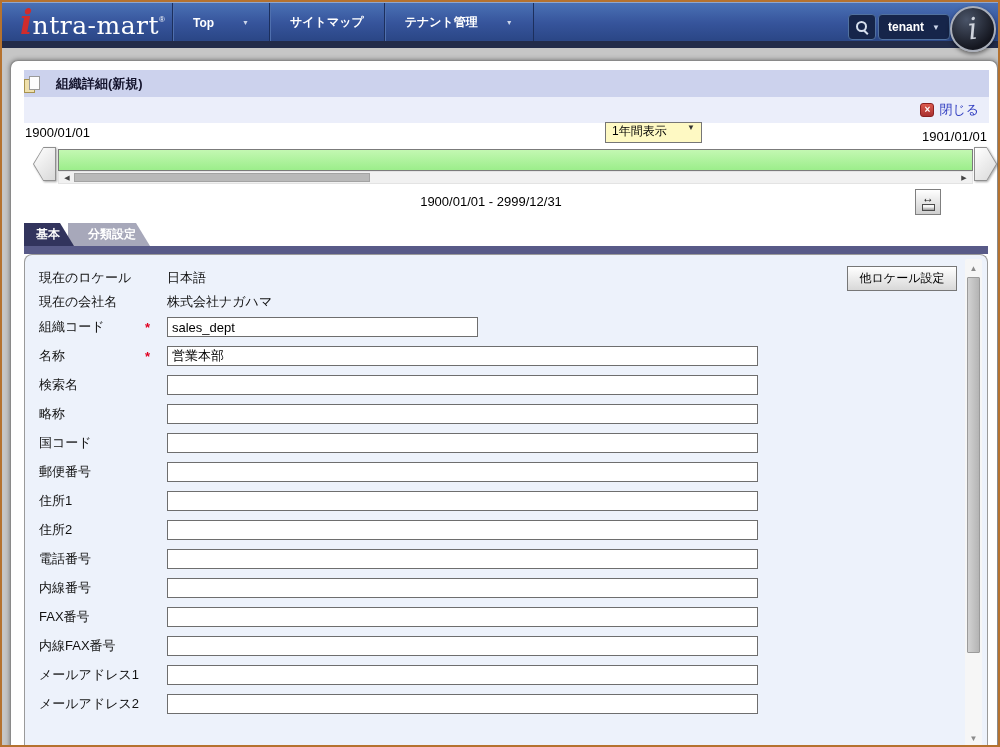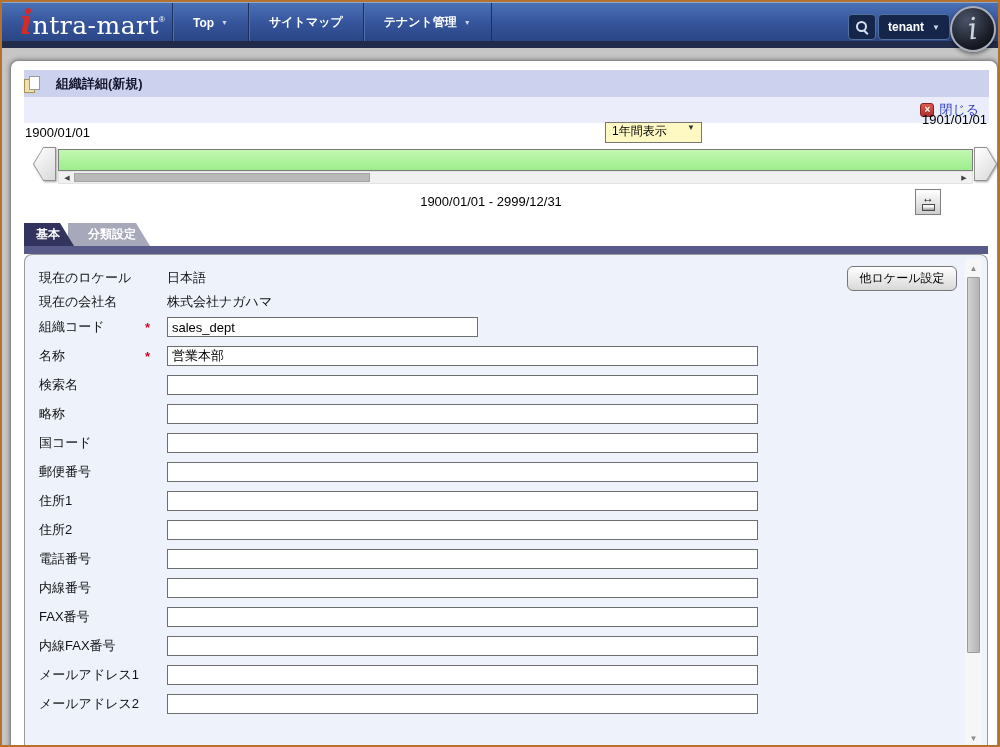--- a/index.html
+++ b/index.html
@@ -18,21 +18,21 @@
   }
   .nav::after { content:''; position:absolute; left:0; bottom:0; width:100%; height:7px; background:#222b49; }
   .logo { position:absolute; left:18px; top:2px; height:38px; display:flex; align-items:baseline; cursor:pointer; }
   .logo .li { font-family:"DejaVu Serif","Liberation Serif",serif; font-style:italic; font-weight:bold; color:#d02c2c; font-size:33px; line-height:36px; }
   .logo .lrest { font-family:"DejaVu Serif","Liberation Serif",serif; color:#ffffff; font-size:25px; letter-spacing:0.5px; }
   .logo .lreg { color:#ffffff; font-size:8px; vertical-align:super; position:relative; top:-12px; }
   .menus { position:absolute; left:170px; top:0; height:39px; display:flex; }
   .menu-item {
     height:39px; display:flex; align-items:center; padding:0 20px;
     color:#ffffff; font-size:12px; font-weight:bold; cursor:pointer;
-    border-left:1px solid #1c2f5d; box-shadow:inset 1px 0 0 #4f6fae;
+    border-left:1px solid #1c2f5d; box-shadow:inset 1px 0 0 #4f6fae;gap:21px;
   }
   .menu-item:last-child { border-right:1px solid #1c2f5d; }
   .menu-caret { font-size:7px; color:#ccd6ea; margin-left:7px; }
   .nav-search {
     position:absolute; right:122px; top:11px; width:28px; height:26px;
     background:#16254a; border:1px solid #51719f; border-radius:4px;
     display:flex; align-items:center; justify-content:center; cursor:pointer;
   }
   .mag { position:relative; width:14px; height:14px; }
   .mag::before { content:''; position:absolute; left:1px; top:1px; width:7px; height:7px; border:2px solid #d7e0ee; border-radius:50%; }
@@ -71,21 +71,21 @@
   }
   .close-link { display:flex; align-items:center; gap:5px; cursor:pointer; }
   .close-x {
     width:14px; height:14px; border:1px solid #8b2020; border-radius:3px;
     background:linear-gradient(#dd5a4e,#a83030); color:#fff; font-size:10px; font-weight:bold;
     display:flex; align-items:center; justify-content:center; line-height:1;
   }
   .close-text { color:#2f3cc0; font-size:13px; }
   
   .date-left  { position:absolute; left:14px;  top:64px; font-size:13px; color:#000; }
-  .date-right { position:absolute; right:10px; top:51px; font-size:13px; color:#000; }
+  .date-right { position:absolute; right:10px; top:68px; font-size:13px; color:#000; }
   .range-select {
     position:absolute; left:594px; top:61px; width:97px; height:21px;
     background:#fef9c3; border:1px solid #767676; display:flex; align-items:flex-start;
     font-size:12px; padding-left:6px; cursor:pointer;
   }
   .range-select .sel-caret { margin-left:auto; margin-right:6px; font-size:8px; color:#333; }
   .tl-arrow { position:absolute; top:86px; width:23px; height:34px; cursor:pointer; filter:drop-shadow(1px 1px 1px rgba(0,0,0,.35)); }
   .tl-arrow .outer { width:100%; height:100%; background:#8f8f8f; }
   .tl-arrow .inner { position:absolute; left:1px; top:1px; right:1px; bottom:1px; background:linear-gradient(135deg,#ffffff,#d9d9d9); }
   .tl-arrow.left  .outer, .tl-arrow.left  .inner { clip-path:polygon(45% 0,100% 0,100% 100%,45% 100%,0 50%); }
@@ -123,21 +123,21 @@
   .tab.inactive { background:#a7a8ba; margin-left:-6px; z-index:1; padding-left:20px; }
   .tabbar { position:absolute; left:13px; right:9px; top:185px; height:8px; background:#585a88; }
   
   .panel {
     position:absolute; left:13px; right:9px; top:193px; bottom:0;
     background:#edf2fb; border:1px solid #9a9a9a; border-bottom:none;
     border-radius:8px 8px 0 0; overflow:hidden;
   }
   .locale-btn {
     position:absolute; right:30px; top:11px; width:110px; height:25px;
-    border:1px solid #777; border-radius:6px; background:linear-gradient(#ffffff,#d8d8d8);
+    border:1px solid #777; border-radius:0; background:linear-gradient(#ffffff,#d8d8d8);
     font-size:12px; color:#000; font-family:"Liberation Sans",sans-serif; cursor:pointer;
   }
   .form { position:absolute; left:14px; top:14px; width:780px; }
   .frow { display:flex; align-items:center; min-height:20px; margin-bottom:9px; }
   .frow.static { min-height:18px; margin-bottom:6px; }
   .row-label { width:106px; font-size:13px; color:#111; flex-shrink:0; }
   .row-req { width:22px; font-size:13px; font-weight:bold; color:#e00020; flex-shrink:0; }
   .row-field { font-size:13px; color:#111; }
   input.fld { height:20px; border:1px solid #6e6e6e; font-size:13px; padding:0 4px; font-family:"Liberation Sans",sans-serif; background:#fff; }
   input.fld.short { width:311px; }

